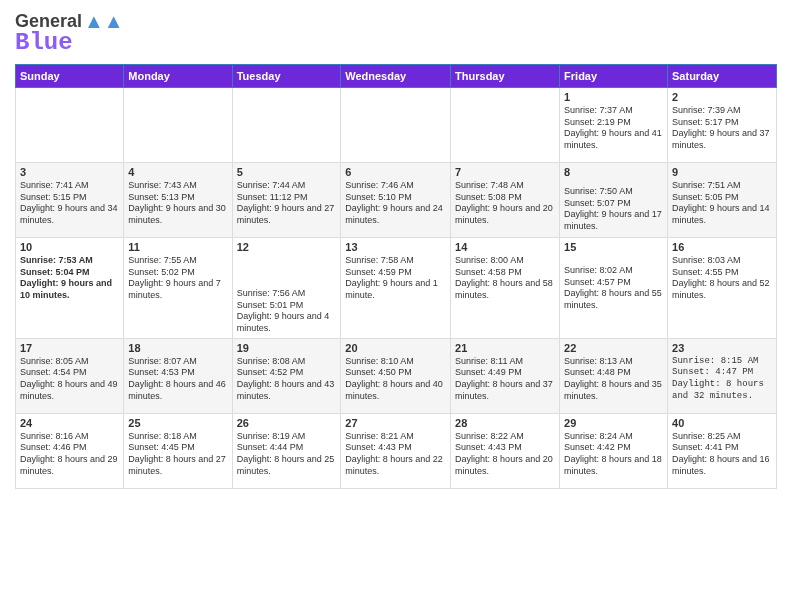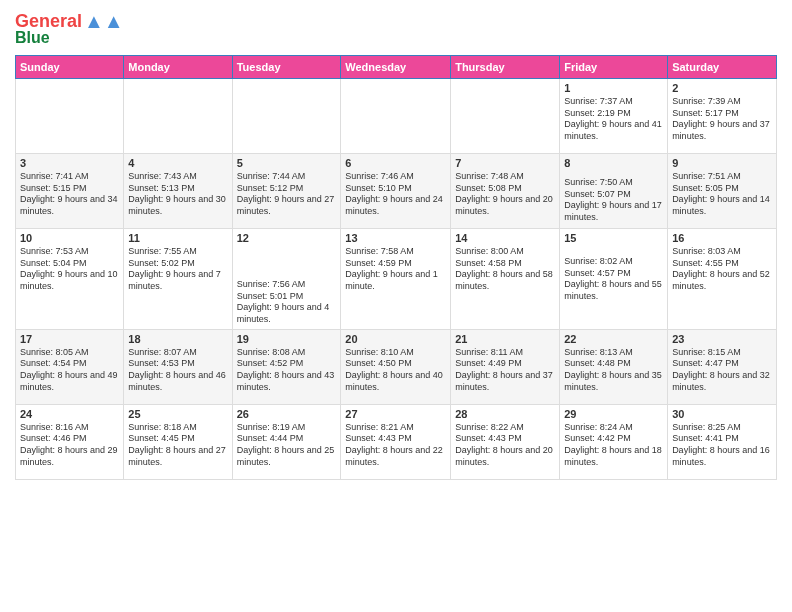--- a/index.html
+++ b/index.html
@@ -40,21 +40,21 @@
     .location {
       font-size: 14px;
       color: #555;
     }
     .calendar-table {
       width: 100%;
       border-collapse: collapse;
       font-size: 10px;
     }
     .calendar-table th {
-      background-color: #ec4899;
+      background-color: #6d28d9;
       color: white;
       padding: 5px 4px;
       text-align: left;
       font-size: 11px;
       font-weight: bold;
       border: 1px solid #3a7bbf;
     }
     .calendar-table td {
       border: 1px solid #ddd;
       vertical-align: top;
@@ -83,24 +83,24 @@
   </style>
 </head>
 <body>
 
 <div class="container">
   <div class="header">
     <div class="logo">
       <div class="logo-row">
         <div>
           <div style="display:flex;align-items:center;">
-            <span style="font-size:18px;font-weight:bold;color:#ef4444;">General</span>
+            <span style="font-size:18px;font-weight:bold;color:#404040;">General</span>
             <span style="color:#4a90d9;font-size:20px;margin-left:2px;">▲▲</span>
           </div>
-          <div style="font-size:16px;font-weight:bold;color:#15803d;margin-top:-4px;">Blue</div>
+          <div style="font-size:24px;font-weight:bold;color:#8b5cf6;margin-top:-4px;font-family:Liberation Mono, monospace;">Blue</div>
         </div>
       </div>
     </div>
     <div class="title-block">
       <div class="month-title"></div>
       <div class="location"></div>
     </div>
   </div>
 
   <table class="calendar-table">
@@ -144,21 +144,21 @@
           </td>
           <td>
             <div class="day-number">4</div>
             <div class="day-info" style="white-space: pre-line;">Sunrise: 7:43 AM
 Sunset: 5:13 PM
 Daylight: 9 hours and 30 minutes.</div>
           </td>
           <td>
             <div class="day-number">5</div>
             <div class="day-info" style="white-space: pre-line;">Sunrise: 7:44 AM
-Sunset: 5:12 PM
+Sunset: 11:12 PM
 Daylight: 9 hours and 27 minutes.</div>
           </td>
           <td>
             <div class="day-number">6</div>
             <div class="day-info" style="white-space: pre-line;">Sunrise: 7:46 AM
 Sunset: 5:10 PM
 Daylight: 9 hours and 24 minutes.</div>
           </td>
           <td>
             <div class="day-number">7</div>
@@ -175,21 +175,21 @@
           <td>
             <div class="day-number">9</div>
             <div class="day-info" style="white-space: pre-line;">Sunrise: 7:51 AM
 Sunset: 5:05 PM
 Daylight: 9 hours and 14 minutes.</div>
           </td>
         </tr>
         <tr>
           <td>
             <div class="day-number">10</div>
-            <div class="day-info" style="white-space: pre-line;">Sunrise: 7:53 AM
+            <div class="day-info" style="white-space: pre-line; font-weight: bold;">Sunrise: 7:53 AM
 Sunset: 5:04 PM
 Daylight: 9 hours and 10 minutes.</div>
           </td>
           <td>
             <div class="day-number">11</div>
             <div class="day-info" style="white-space: pre-line;">Sunrise: 7:55 AM
 Sunset: 5:02 PM
 Daylight: 9 hours and 7 minutes.</div>
           </td>
           <td>
@@ -255,21 +255,21 @@
 Daylight: 8 hours and 37 minutes.</div>
           </td>
           <td>
             <div class="day-number">22</div>
             <div class="day-info" style="white-space: pre-line;">Sunrise: 8:13 AM
 Sunset: 4:48 PM
 Daylight: 8 hours and 35 minutes.</div>
           </td>
           <td>
             <div class="day-number">23</div>
-            <div class="day-info" style="white-space: pre-line;">Sunrise: 8:15 AM
+            <div class="day-info" style="white-space: pre-line; font-family: Liberation Mono, monospace;">Sunrise: 8:15 AM
 Sunset: 4:47 PM
 Daylight: 8 hours and 32 minutes.</div>
           </td>
         </tr>
         <tr>
           <td>
             <div class="day-number">24</div>
             <div class="day-info" style="white-space: pre-line;">Sunrise: 8:16 AM
 Sunset: 4:46 PM
 Daylight: 8 hours and 29 minutes.</div>
@@ -298,21 +298,21 @@
 Sunset: 4:43 PM
 Daylight: 8 hours and 20 minutes.</div>
           </td>
           <td>
             <div class="day-number">29</div>
             <div class="day-info" style="white-space: pre-line;">Sunrise: 8:24 AM
 Sunset: 4:42 PM
 Daylight: 8 hours and 18 minutes.</div>
           </td>
           <td>
-            <div class="day-number">30</div>
+            <div class="day-number">40</div>
             <div class="day-info" style="white-space: pre-line;">Sunrise: 8:25 AM
 Sunset: 4:41 PM
 Daylight: 8 hours and 16 minutes.</div>
           </td>
         </tr>
       </tbody>
   </table>
 </div>
 
 </body></html>

